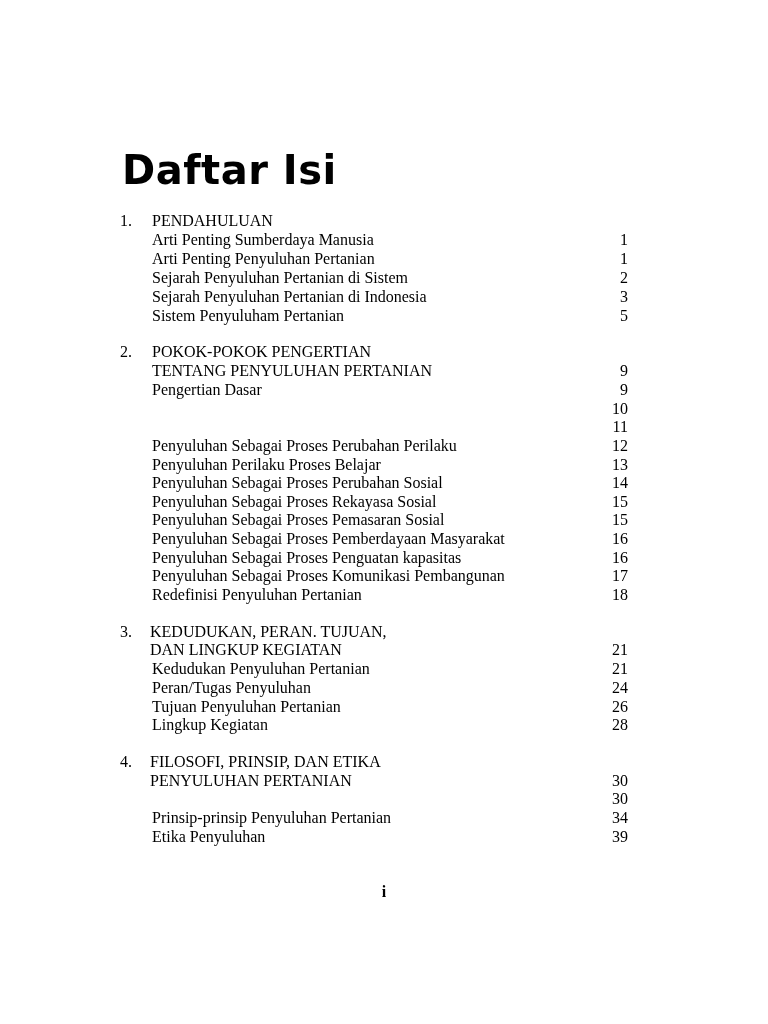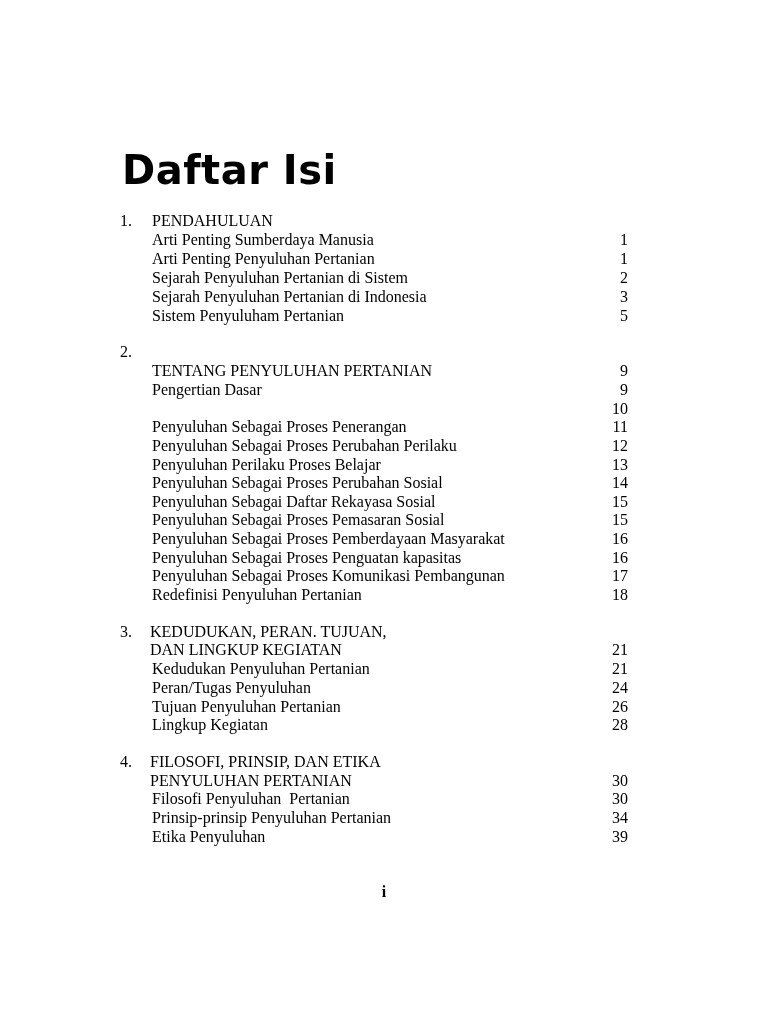--- a/index.html
+++ b/index.html
@@ -51,50 +51,50 @@
     <span class="label">Sejarah Penyuluhan Pertanian di Indonesia</span>
     <span class="page">3</span>
   </div>
   <div class="row" style="top:306px">
     <span class="label">Sistem Penyuluham Pertanian</span>
     <span class="page">5</span>
   </div>
 
   <div class="row" style="top:342px">
     <span class="num">2.</span>
+    <span class="label">POKOK-POKOK PENGERTIAN</span>
   </div>
   <div class="row" style="top:361px">
     <span class="label">TENTANG PENYULUHAN PERTANIAN</span>
     <span class="page">9</span>
   </div>
   <div class="row" style="top:380px">
     <span class="label">Pengertian Dasar</span>
     <span class="page">9</span>
   </div>
   <div class="row" style="top:399px">
     <span class="page">10</span>
   </div>
   <div class="row" style="top:417px">
-    <span class="label">Penyuluhan Sebagai Proses Penerangan</span>
     <span class="page">11</span>
   </div>
   <div class="row" style="top:436px">
     <span class="label">Penyuluhan Sebagai Proses Perubahan Perilaku</span>
     <span class="page">12</span>
   </div>
   <div class="row" style="top:455px">
     <span class="label">Penyuluhan Perilaku Proses Belajar</span>
     <span class="page">13</span>
   </div>
   <div class="row" style="top:473px">
     <span class="label">Penyuluhan Sebagai Proses Perubahan Sosial</span>
     <span class="page">14</span>
   </div>
   <div class="row" style="top:492px">
-    <span class="label">Penyuluhan Sebagai Daftar Rekayasa Sosial</span>
+    <span class="label">Penyuluhan Sebagai Proses Rekayasa Sosial</span>
     <span class="page">15</span>
   </div>
   <div class="row" style="top:510px">
     <span class="label">Penyuluhan Sebagai Proses Pemasaran Sosial</span>
     <span class="page">15</span>
   </div>
   <div class="row" style="top:529px">
     <span class="label">Penyuluhan Sebagai Proses Pemberdayaan Masyarakat</span>
     <span class="page">16</span>
   </div>
@@ -138,21 +138,20 @@
 
   <div class="row" style="top:752px">
     <span class="num">4.</span>
     <span class="label hdr">FILOSOFI, PRINSIP, DAN ETIKA</span>
   </div>
   <div class="row" style="top:771px">
     <span class="label hdr">PENYULUHAN PERTANIAN</span>
     <span class="page">30</span>
   </div>
   <div class="row" style="top:789px">
-    <span class="label" style="white-space:pre">Filosofi Penyuluhan  Pertanian</span>
     <span class="page">30</span>
   </div>
   <div class="row" style="top:808px">
     <span class="label">Prinsip-prinsip Penyuluhan Pertanian</span>
     <span class="page">34</span>
   </div>
   <div class="row" style="top:827px">
     <span class="label">Etika Penyuluhan</span>
     <span class="page">39</span>
   </div>

